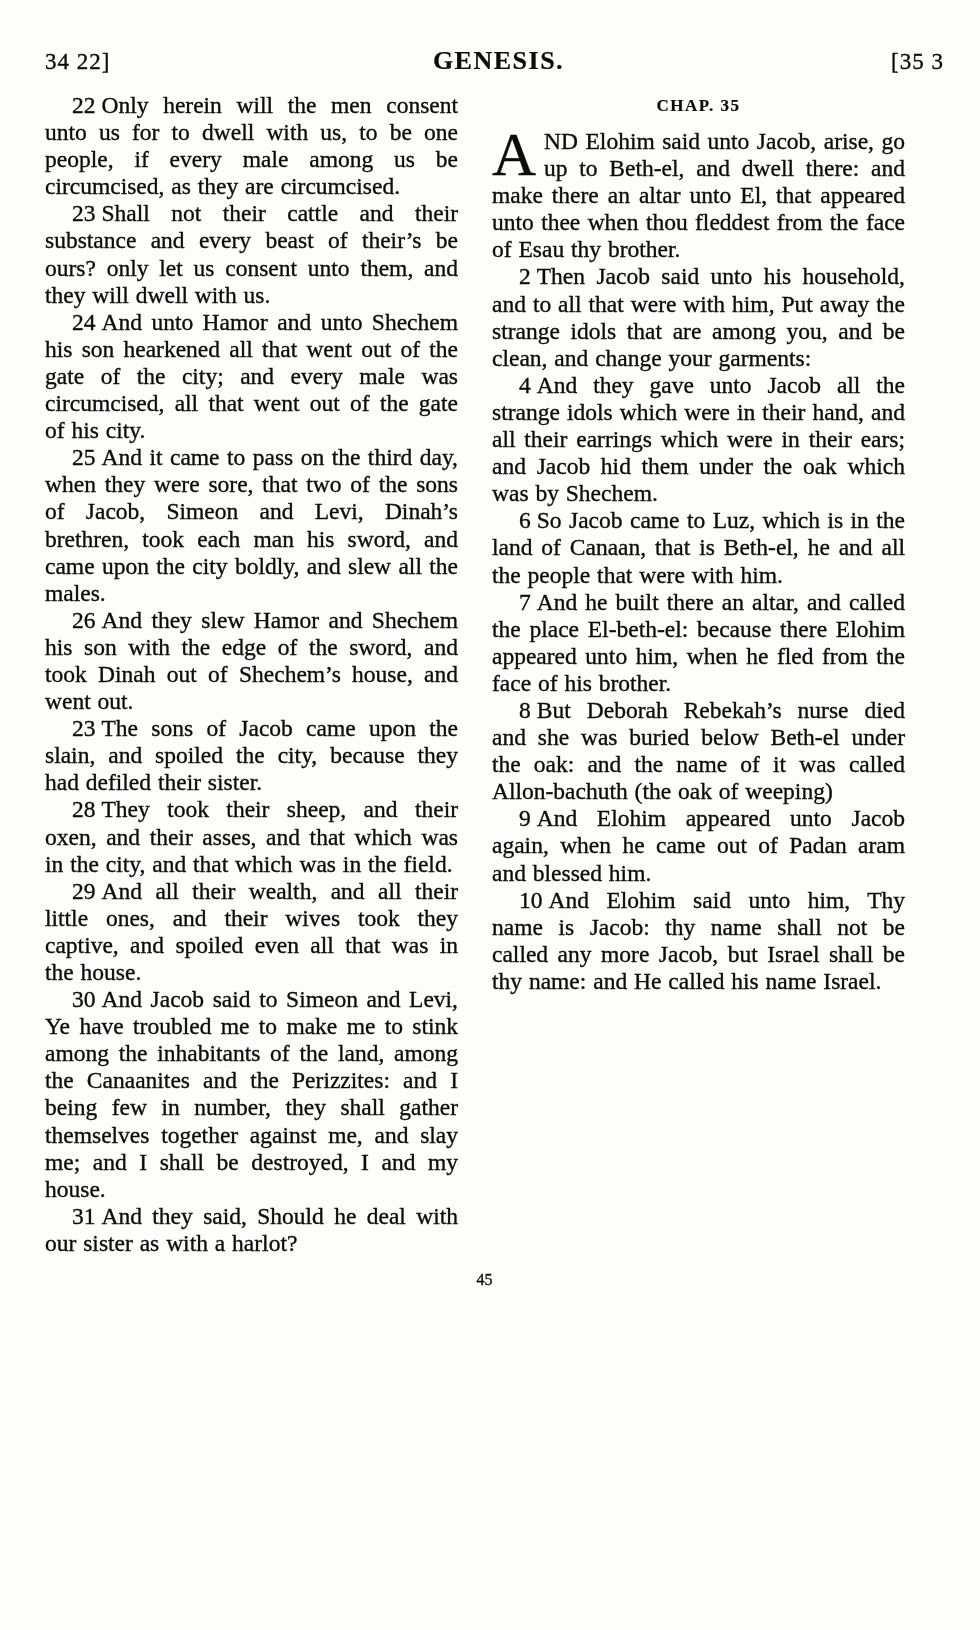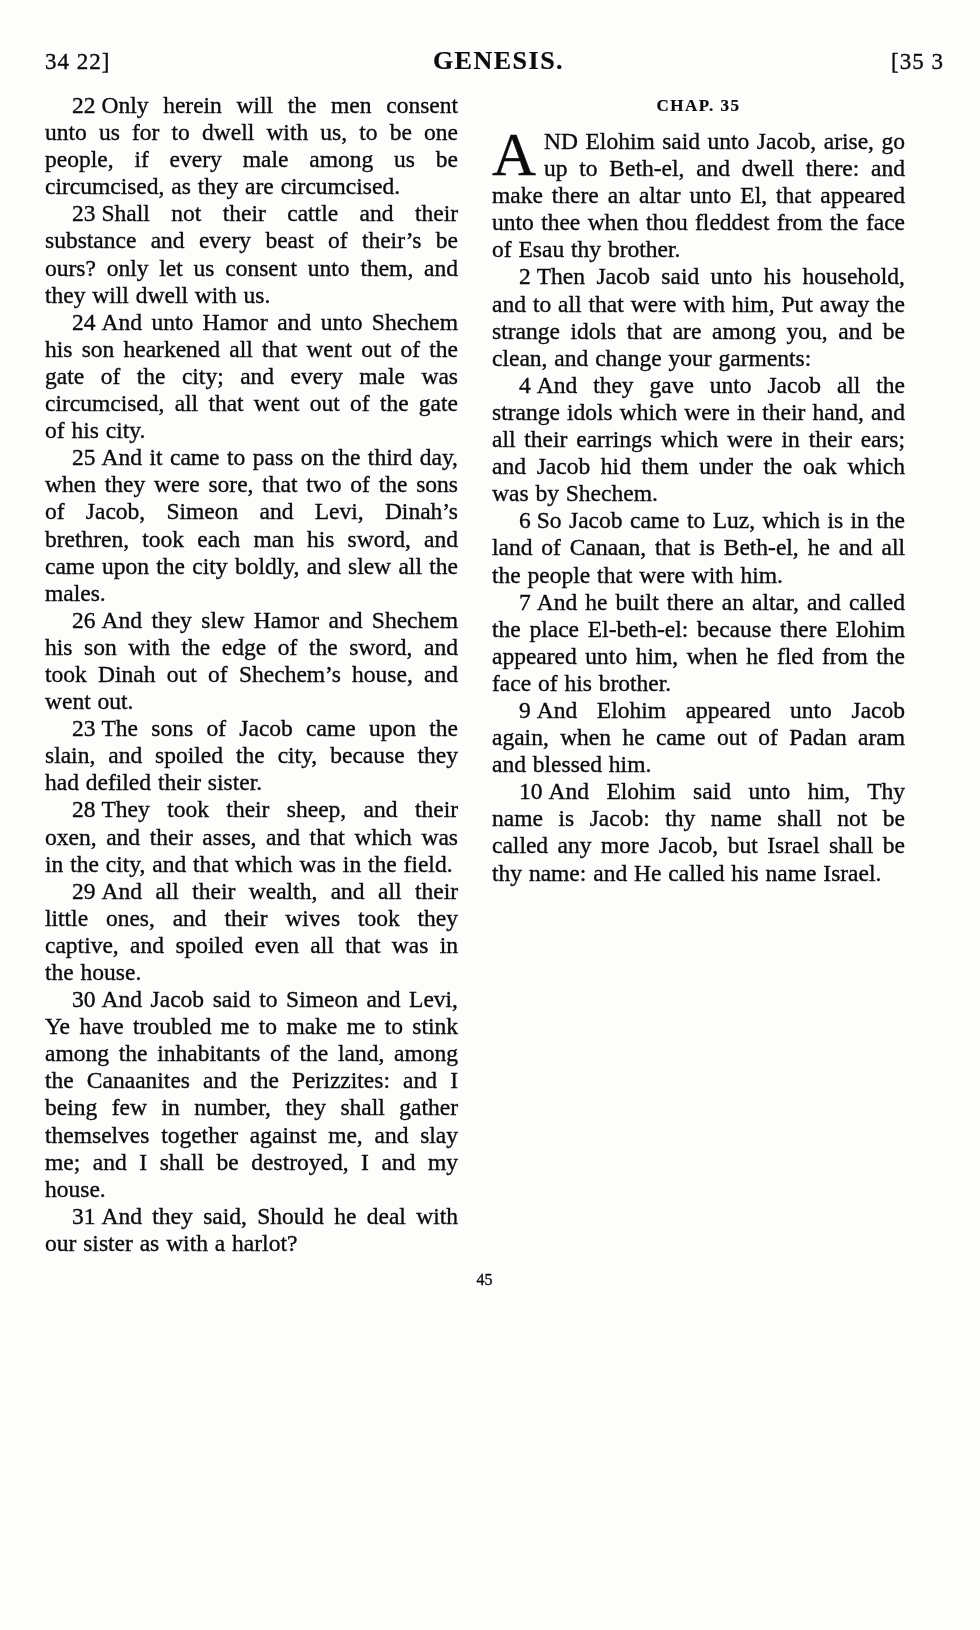--- a/index.html
+++ b/index.html
@@ -106,20 +106,21 @@
         <p class="verse"><span class="vnum">31</span>And they said, Should he deal with our sister as with a harlot?</p>
       </div>
     <div class="column" id="col-right">
       <div class="chap-heading">CHAP. 35</div>
       <div id="right-verses">
           <p class="verse first-verse"><span class="dropcap">A</span>ND Elohim said unto Jacob, arise, go up to Beth-el, and dwell there: and make there an altar unto El, that appeared unto thee when thou fleddest from the face of Esau thy brother.</p>
           <p class="verse"><span class="vnum">2</span>Then Jacob said unto his household, and to all that were with him, Put away the strange idols that are among you, and be clean, and change your garments:</p>
           <p class="verse"><span class="vnum">4</span>And they gave unto Jacob all the strange idols which were in their hand, and all their earrings which were in their ears; and Jacob hid them under the oak which was by Shechem.</p>
           <p class="verse"><span class="vnum">6</span>So Jacob came to Luz, which is in the land of Canaan, that is Beth-el, he and all the people that were with him.</p>
           <p class="verse"><span class="vnum">7</span>And he built there an altar, and called the place El-beth-el: because there Elohim appeared unto him, when he fled from the face of his brother.</p>
+          <p class="verse"><span class="vnum">8</span>But Deborah Rebekah’s nurse died and she was buried below Beth-el under the oak: and the name of it was called Allon-bachuth (the oak of weeping)</p>
           <p class="verse"><span class="vnum">9</span>And Elohim appeared unto Jacob again, when he came out of Padan aram and blessed him.</p>
           <p class="verse"><span class="vnum">10</span>And Elohim said unto him, Thy name is Jacob: thy name shall not be called any more Jacob, but Israel shall be thy name: and He called his name Israel.</p>
         </div>
     </div>
   </div>
 
   <div class="page-footer">
     <span>45</span>
   </div>
 

